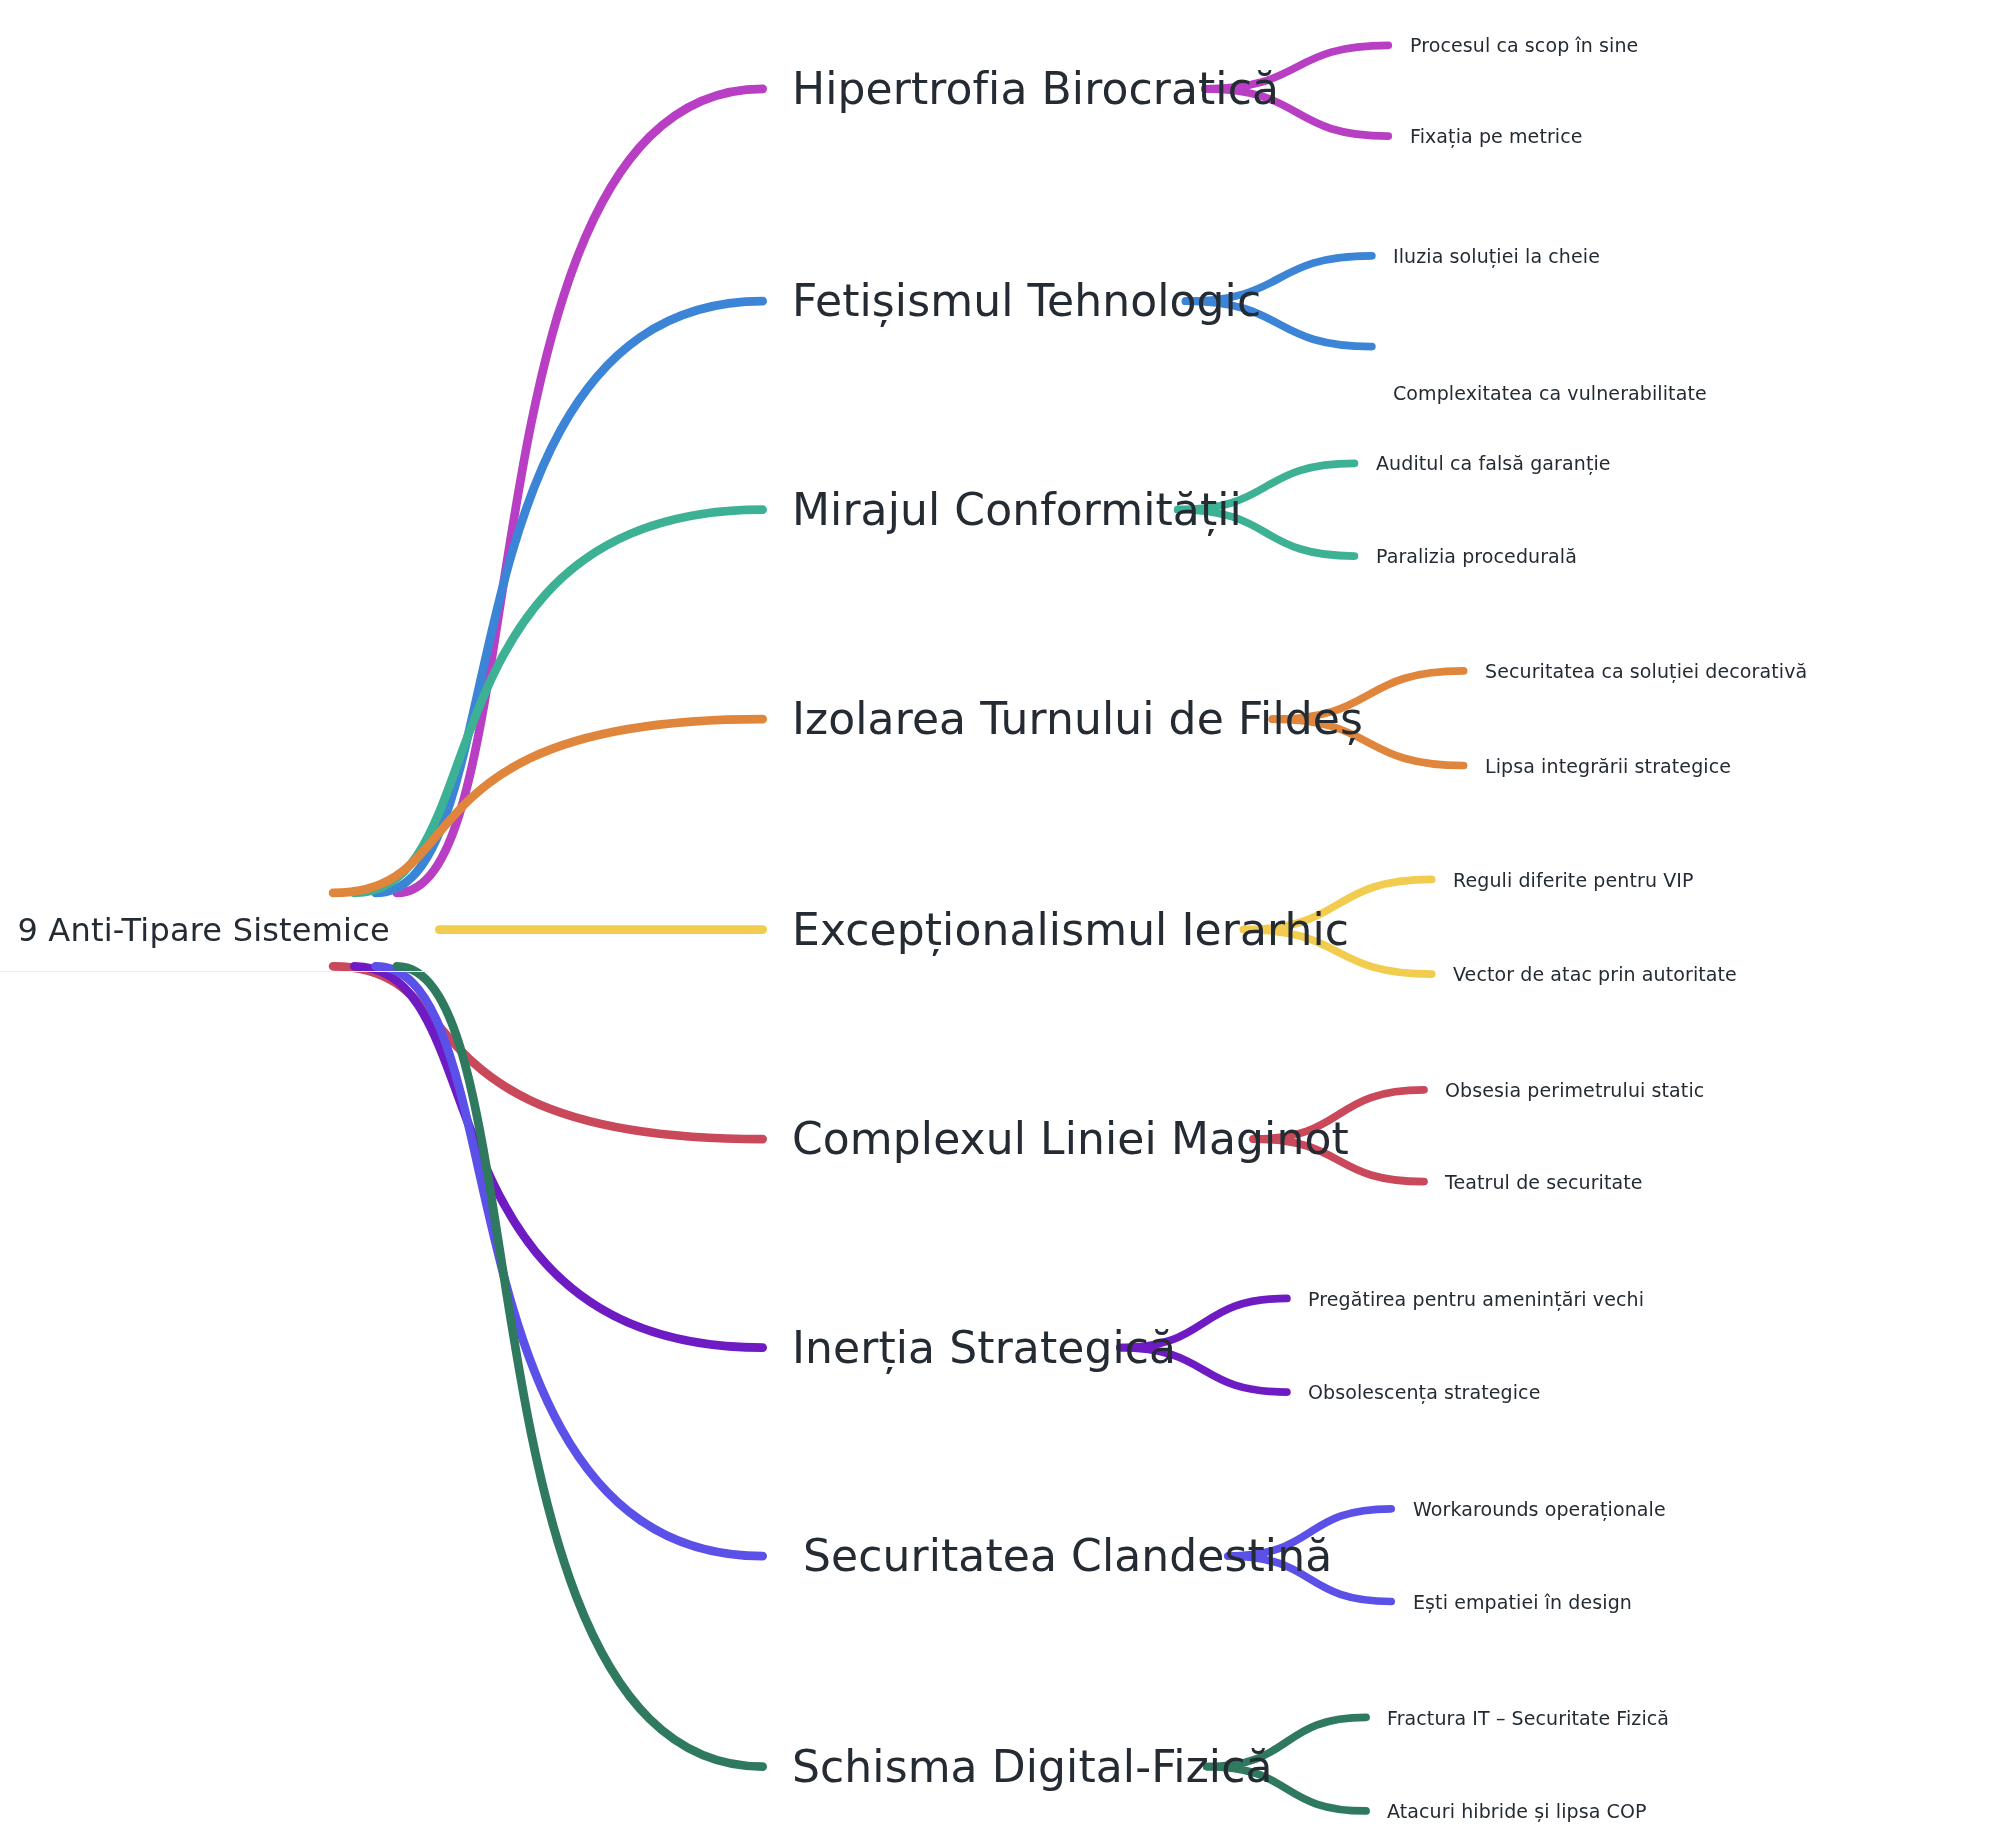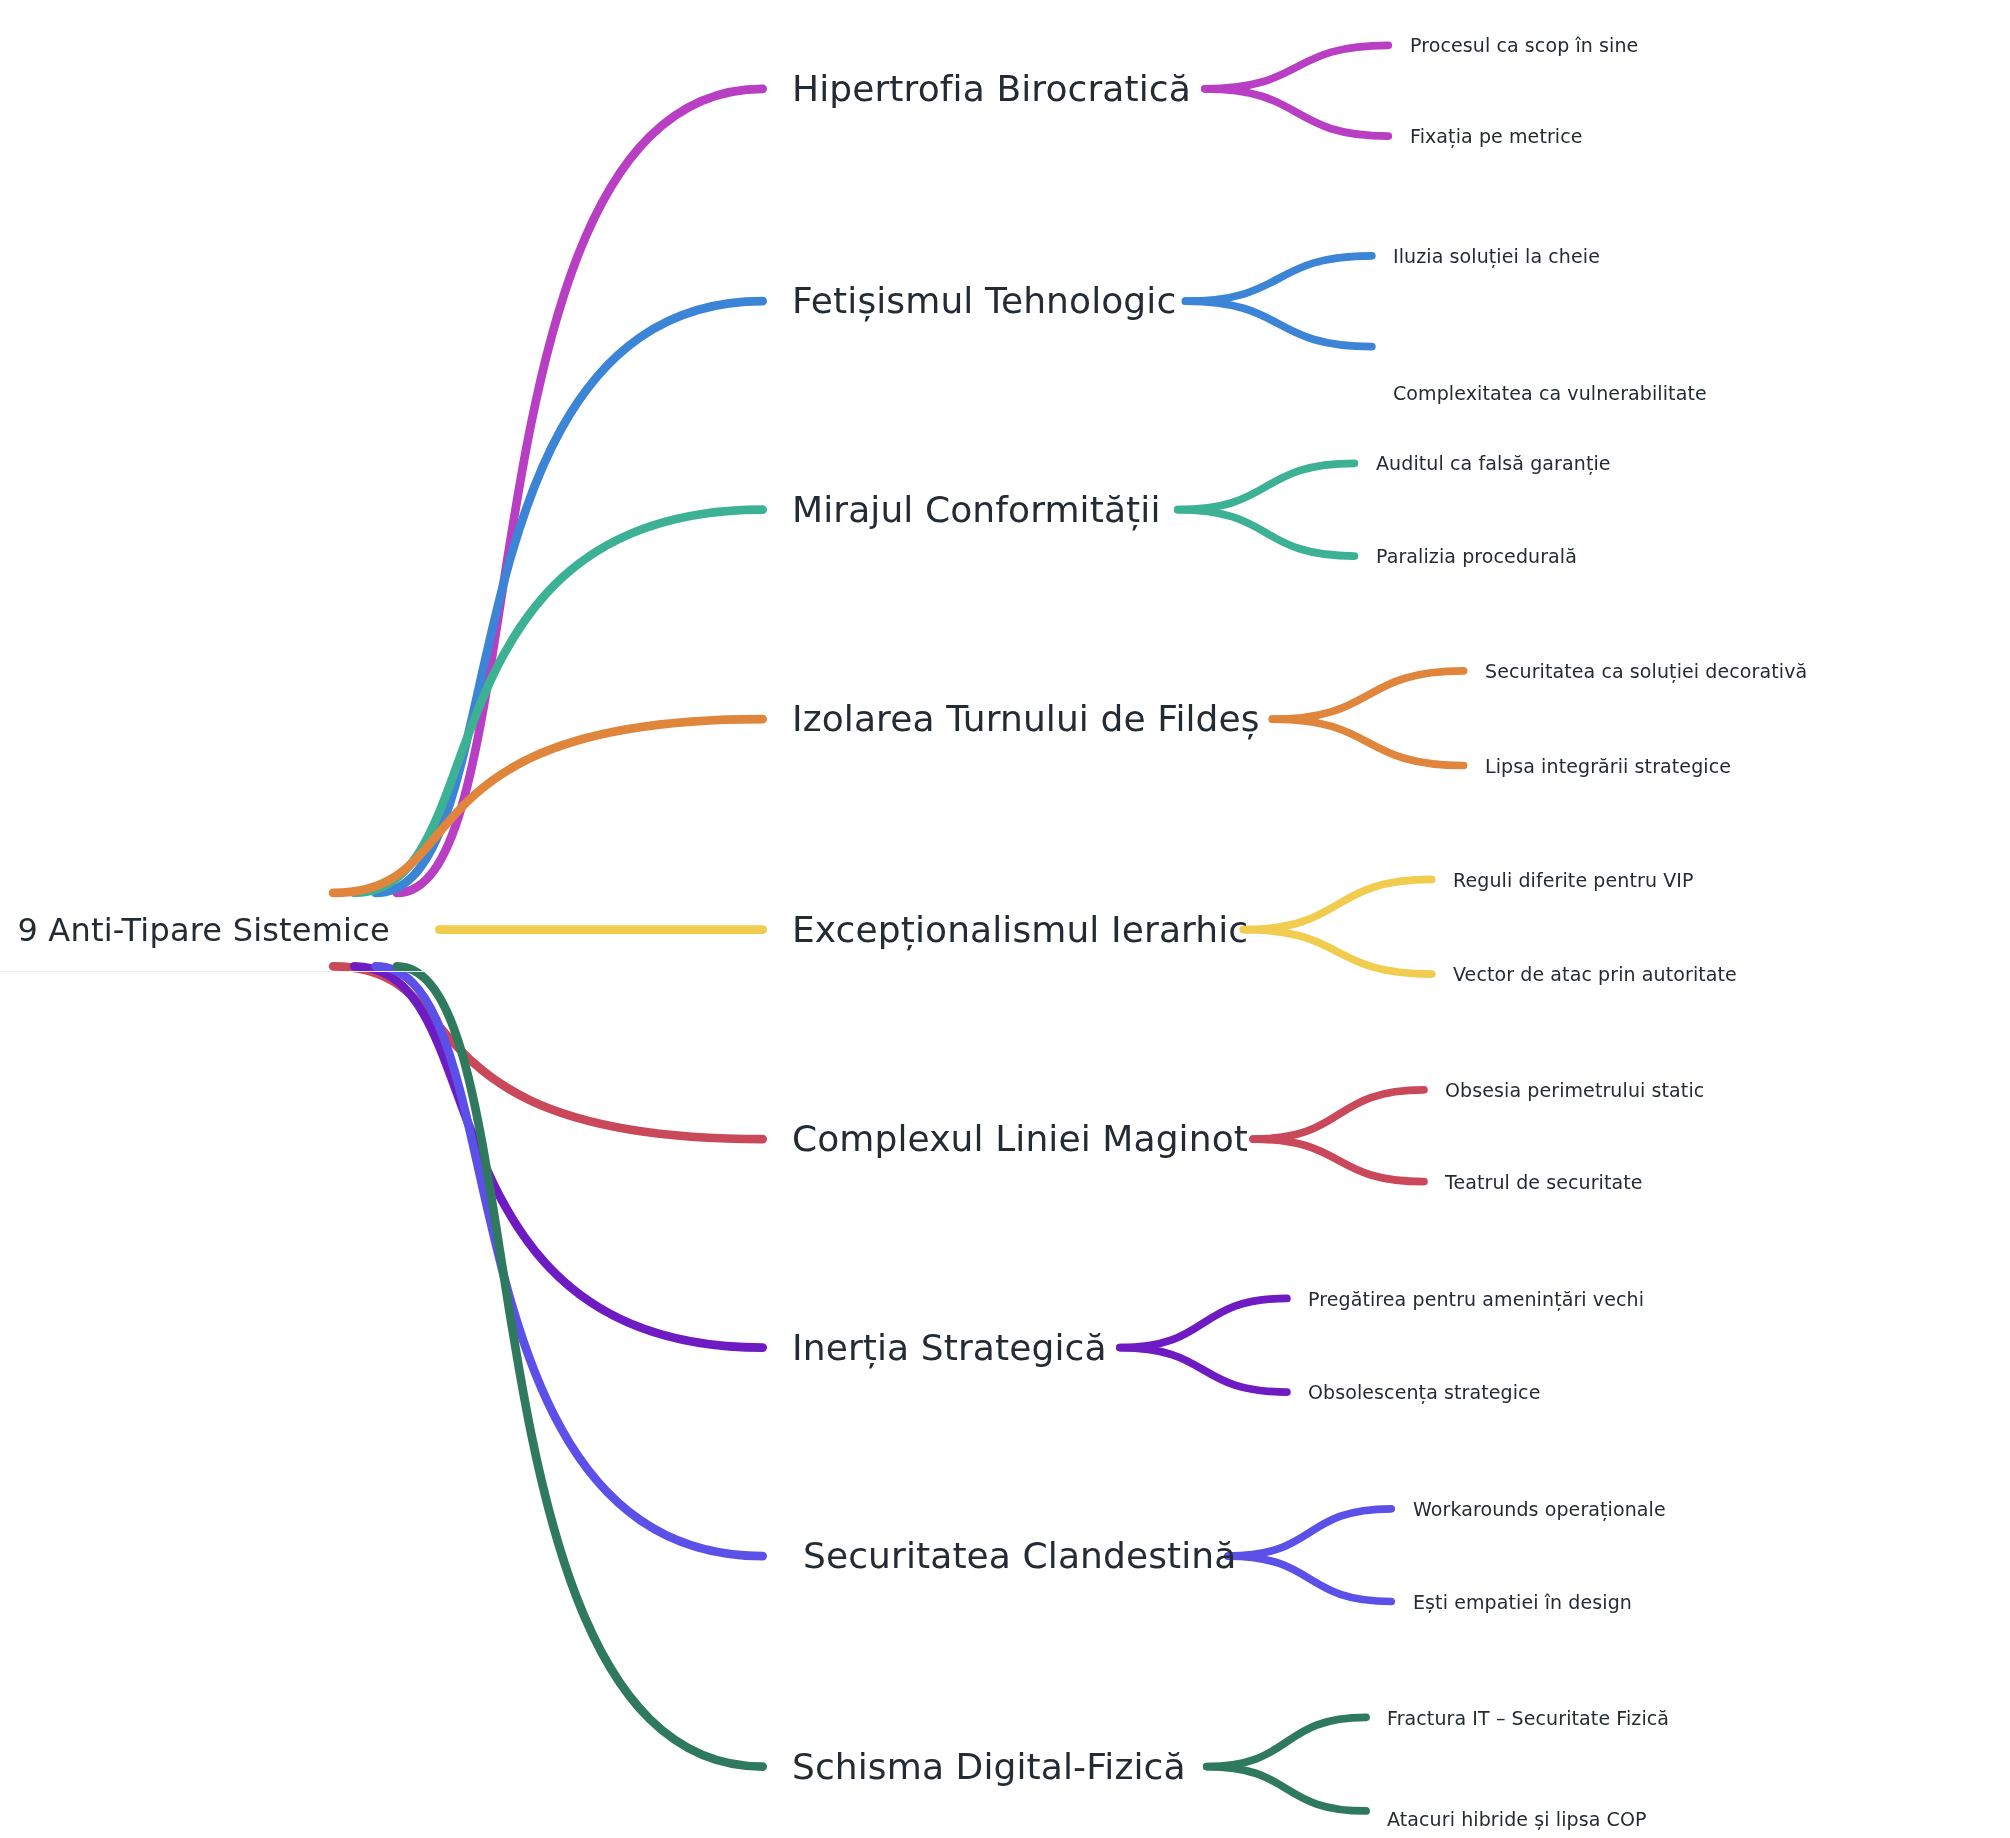--- a/index.html
+++ b/index.html
@@ -27,21 +27,21 @@
     white-space:nowrap;
     line-height:1;
     color:#242b33;
   }
   .root-label{
     font-size:32px;
     letter-spacing:0.2px;
     transform:translateY(-50%);
   }
   .branch-label{
-    font-size:36px;
+    font-size:44px;
     letter-spacing:0.1px;
     transform:translateY(-50%);
   }
   .leaf-label{
     font-size:19px;
     letter-spacing:0.1px;
     transform:translateY(-50%);
   }
   .root-underline{
     position:absolute;
@@ -104,16 +104,16 @@
       <div class="node-label leaf-label" style="left: 1445px; top: 1090px;">Obsesia perimetrului static</div>
       <div class="node-label leaf-label" style="left: 1445px; top: 1182px;">Teatrul de securitate</div>
       <div class="node-label branch-label" style="left: 792px; top: 1348px;">Inerția Strategică</div>
       <div class="node-label leaf-label" style="left: 1308px; top: 1299px;">Pregătirea pentru amenințări vechi</div>
       <div class="node-label leaf-label" style="left: 1308px; top: 1392px;">Obsolescența strategice</div>
       <div class="node-label branch-label" style="left: 792px; top: 1556px; margin-left: 11px;">Securitatea Clandestină</div>
       <div class="node-label leaf-label" style="left: 1413px; top: 1509px;">Workarounds operaționale</div>
       <div class="node-label leaf-label" style="left: 1413px; top: 1602px;">Ești empatiei în design</div>
       <div class="node-label branch-label" style="left: 792px; top: 1767px;">Schisma Digital-Fizică</div>
       <div class="node-label leaf-label" style="left: 1387px; top: 1718px;">Fractura IT – Securitate Fizică</div>
-      <div class="node-label leaf-label" style="left: 1387px; top: 1811px; margin-top: 8px;">Atacuri hibride și lipsa COP</div>
+      <div class="node-label leaf-label" style="left: 1387px; top: 1811px;">Atacuri hibride și lipsa COP</div>
     </div>
 </div>
 
 
 </body></html>

